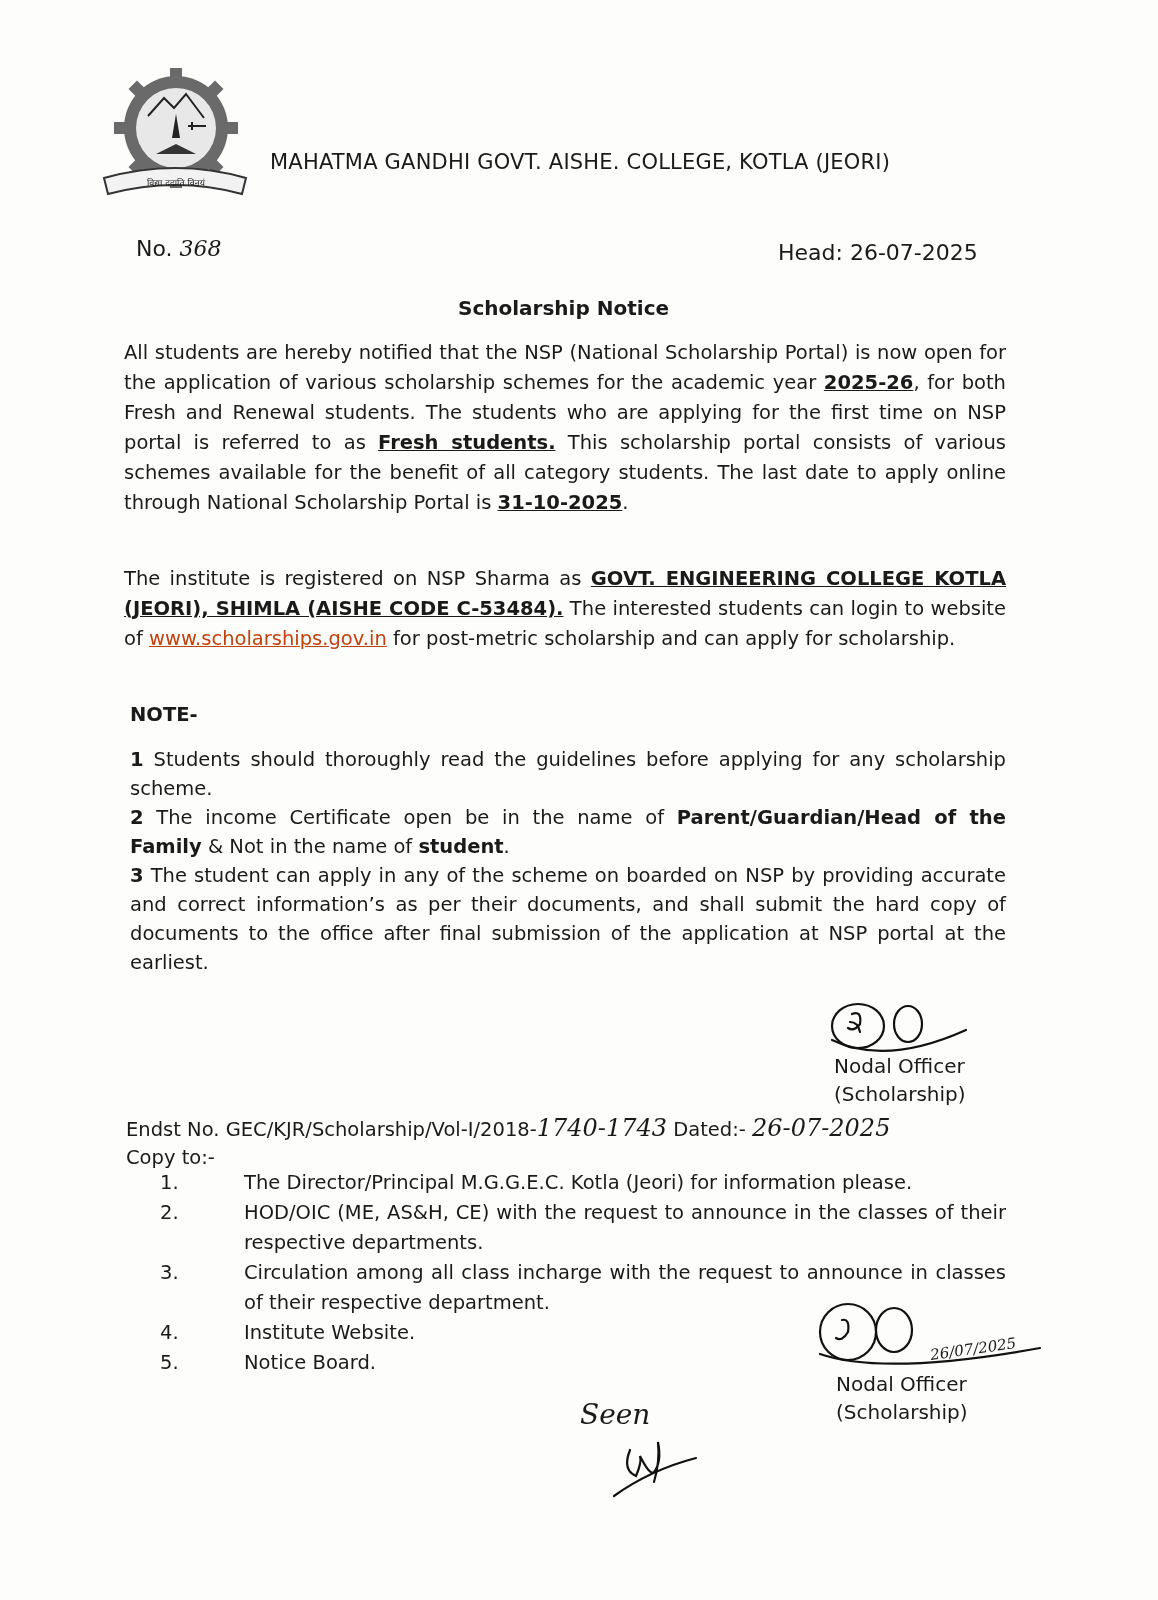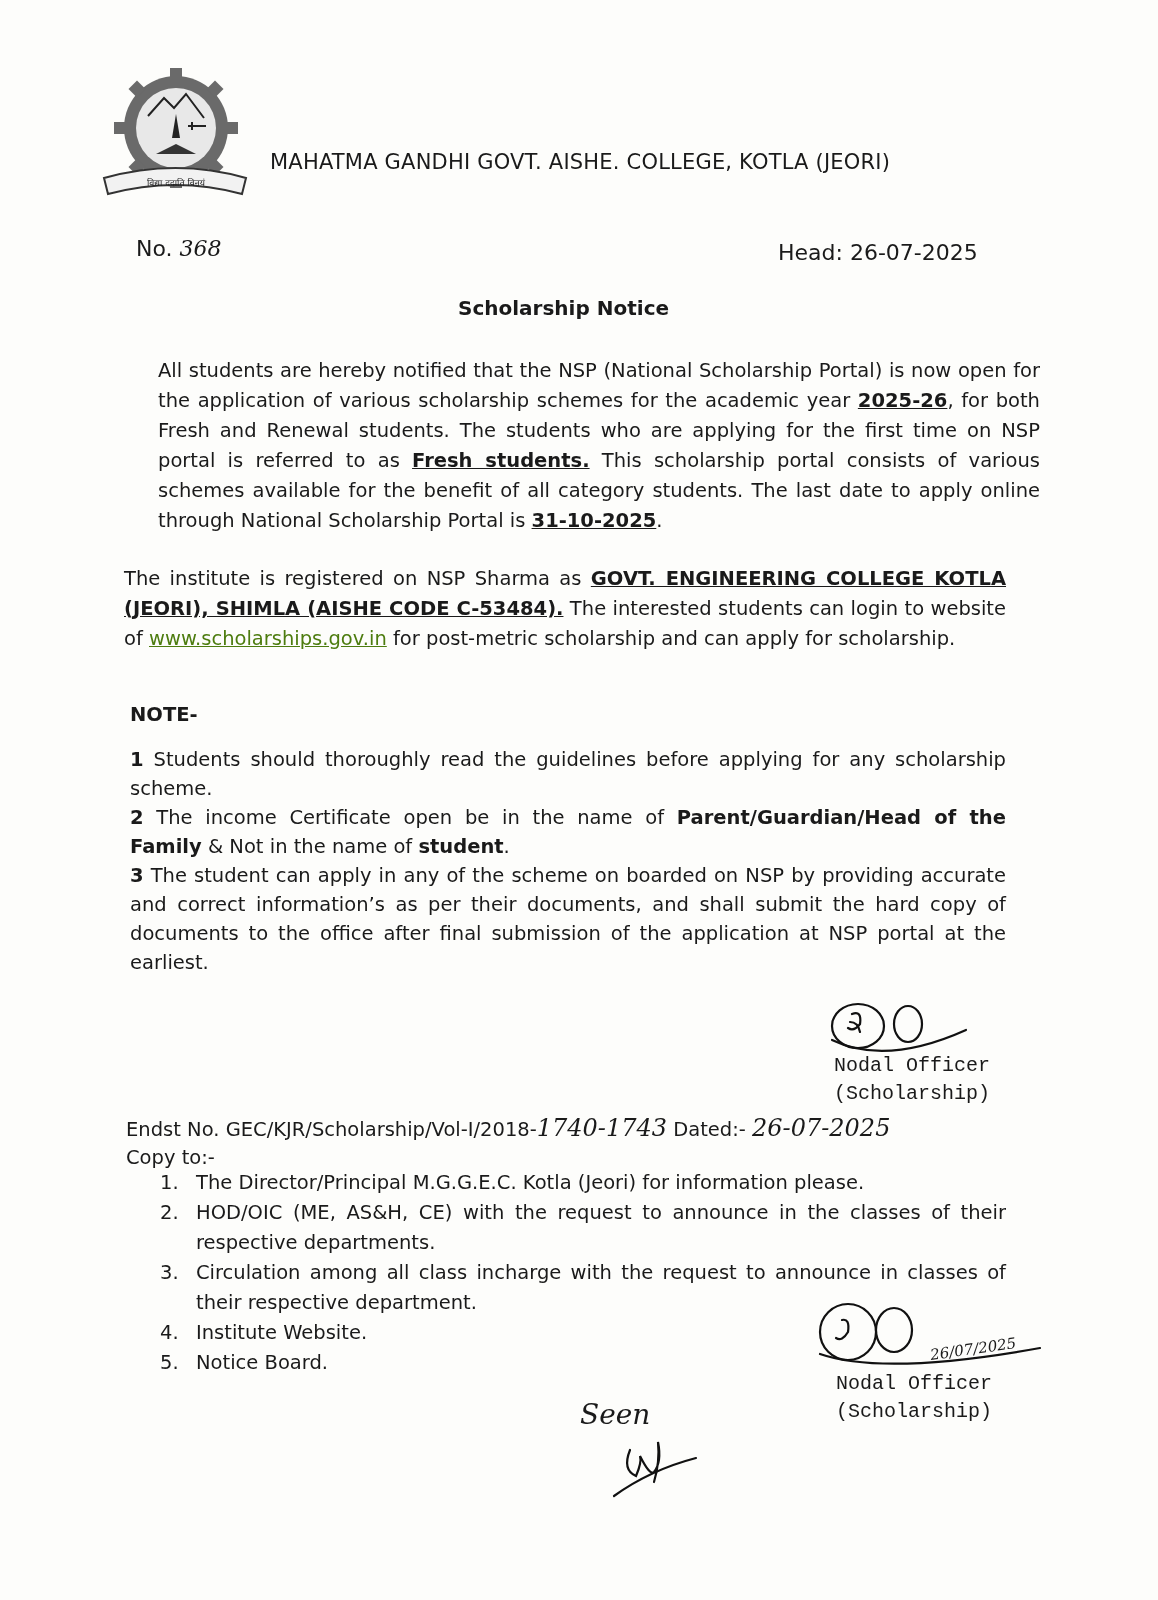--- a/index.html
+++ b/index.html
@@ -14,27 +14,27 @@
   .hand { font-family: "DejaVu Serif", serif; font-style: italic; }
   .dated { left: 778px; top: 240px; font-size: 22px; }
   .notice-title { left: 458px; top: 296px; font-size: 20px; font-weight: bold; }
   .para { left: 124px; width: 882px; font-size: 19.5px; line-height: 30px; text-align: justify; }
   .para b { font-weight: bold; }
   .u { text-decoration: underline; }
   .note-title { left: 130px; top: 703px; font-size: 19.5px; font-weight: bold; }
   .notes { left: 130px; top: 745px; width: 876px; font-size: 19.5px; line-height: 29px; text-align: justify; }
   .notes p { margin: 0; }
   .indent { text-indent: 72px; }
-  .sig { font-size: 20px; line-height: 28px; font-family: Liberation Mono, monospace; }
+  .sig { font-size: 20px; line-height: 28px; }
   .endst { left: 126px; top: 1114px; font-size: 19.5px; width: 960px; }
   .copy-to { left: 126px; top: 1146px; font-size: 19.5px; }
   .copy-list { left: 160px; top: 1168px; width: 846px; font-size: 19.5px; line-height: 30px; margin: 0; padding: 0; list-style: none; }
   .copy-list li { display: flex; }
   .copy-list .num { width: 36px; flex: none; }
-  .copy-list .txt { flex: 1; text-align: justify; }
+  .copy-list .txt { flex: 1; text-align: justify; margin-left: 48px; }
   svg.sign { position: absolute; overflow: visible; }
   svg.sign path, svg.sign ellipse { fill: none; stroke: #111; stroke-width: 2.2; stroke-linecap: round; }
 </style>
 </head>
 <body>
 
 <div class="abs logo">
   <svg width="160" height="140" viewBox="0 0 160 140">
     <g fill="#555">
       <circle cx="80" cy="62" r="52" fill="#6a6a6a"></circle>
@@ -65,26 +65,26 @@
   <span>No.</span>
   <span class="hand">368</span>
 </div>
 <div class="abs dated">
   <span>Head:</span>
   <span>26-07-2025</span>
 </div>
 
 <div class="abs notice-title">Scholarship Notice</div>
 
-<div class="abs para" style="top:356px;margin-left:34px;">
+<div class="abs para" style="top:338px;">
   <span>All students are hereby notified that the NSP (National Scholarship Portal) is now open for the application of various scholarship schemes for the academic year </span><b class="u">2025-26</b><span>, for both Fresh and Renewal students. The students who are applying for the first time on NSP portal is referred to as </span><b class="u">Fresh students.</b><span> This scholarship portal consists of various schemes available for the benefit of all category students. The last date to apply online through National Scholarship Portal is </span><b class="u">31-10-2025</b><span>.</span>
 </div>
 
 <div class="abs para" style="top:564px;">
-  <span>The institute is registered on NSP Sharma as </span><b class="u">GOVT. ENGINEERING COLLEGE KOTLA (JEORI), SHIMLA  (AISHE CODE C-53484).</b><span> The interested students can login to website of </span><a class="u" style="color:#4d7c0f;">www.scholarships.gov.in</a><span> for post-metric scholarship and can apply for scholarship.</span>
+  <span>The institute is registered on NSP Sharma as </span><b class="u">GOVT. ENGINEERING COLLEGE KOTLA (JEORI), SHIMLA  (AISHE CODE C-53484).</b><span> The interested students can login to website of </span><a class="u" style="color:#c2410c;">www.scholarships.gov.in</a><span> for post-metric scholarship and can apply for scholarship.</span>
 </div>
 
 <div class="abs note-title">NOTE-</div>
 
 <div class="abs notes">
   <p><b>1</b><span> Students should thoroughly read the guidelines before applying for any scholarship scheme.</span></p>
   <p><b>2</b><span> The income Certificate open be in the name of </span><b>Parent/Guardian/Head of the Family</b><span> &amp; Not in the name of </span><b>student</b><span>.</span></p>
   <p><b>3</b><span> The student can apply in any of the scheme on boarded on NSP by providing accurate and correct information’s as per their documents, and shall submit the hard copy of documents to the office after final submission of the application at NSP portal at the earliest.</span></p>
 </div>
 

